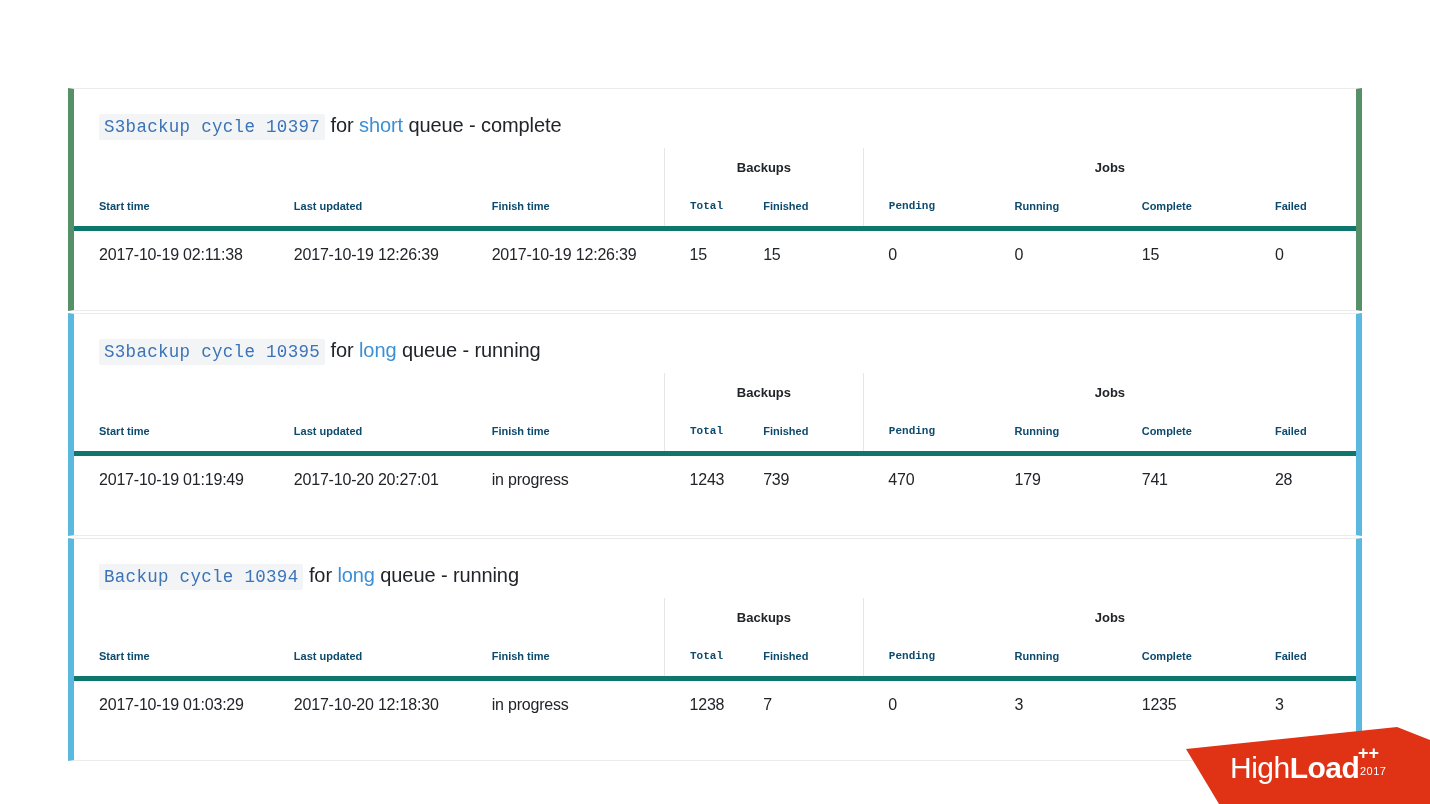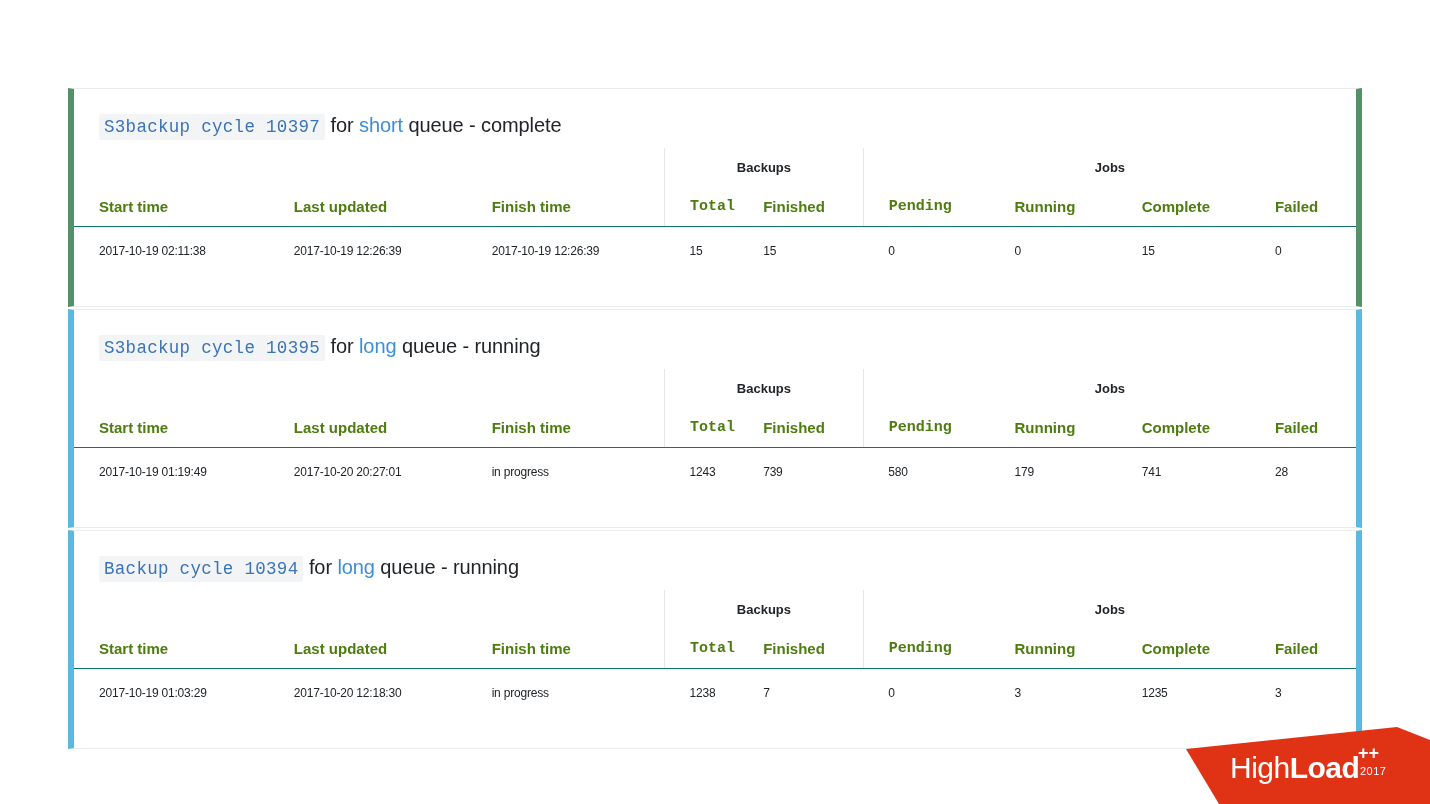--- a/index.html
+++ b/index.html
@@ -92,34 +92,34 @@
   }
   tr.grouprow th.spacer { border: 0; }
   tr.grouprow th.grp {
     text-align: center;
     padding-left: 0;
     border-left: 1px solid #e6e6e6;
   }
 
   
   tr.headrow th {
-    font-size: 15px;
+    font-size: 11px;
     font-weight: bold;
     height: 40px;
     padding-left: 25px;
-    border-bottom: 1px solid #0f766e;
-    color: #4d7c0f;
+    border-bottom: 5px solid #0f766e;
+    color: #0c4a6e;
     vertical-align: middle;
   }
   tr.headrow th.grpstart { border-left: 1px solid #e6e6e6; font-family: Liberation Mono, monospace; }
   tr.headrow th.col0 { padding-left: 25px; }
 
   
   tr.datarow td {
-    font-size: 12px;
+    font-size: 16px;
     height: 47px;
     padding-left: 25px;
     color: #212529;
     white-space: nowrap;
     letter-spacing: -0.2px;
   }
 
   .card-foot { height: 32px; }
 
   
@@ -243,21 +243,21 @@
             <th class="col6">Running</th>
             <th class="col7">Complete</th>
             <th class="col8">Failed</th>
           </tr>
           <tr class="datarow">
             <td>2017-10-19 01:19:49</td>
             <td>2017-10-20 20:27:01</td>
             <td>in progress</td>
             <td>1243</td>
             <td>739</td>
-            <td>580</td>
+            <td>470</td>
             <td>179</td>
             <td>741</td>
             <td>28</td>
           </tr>
         </tbody>
       </table>
       <div class="card-foot"></div>
     </div>
     <div class="card state-running">
       <div class="card-title"><span class="code">Backup cycle 10394</span> <span class="plain">for</span> <span class="lnk">long</span> <span class="plain">queue - running</span></div>

